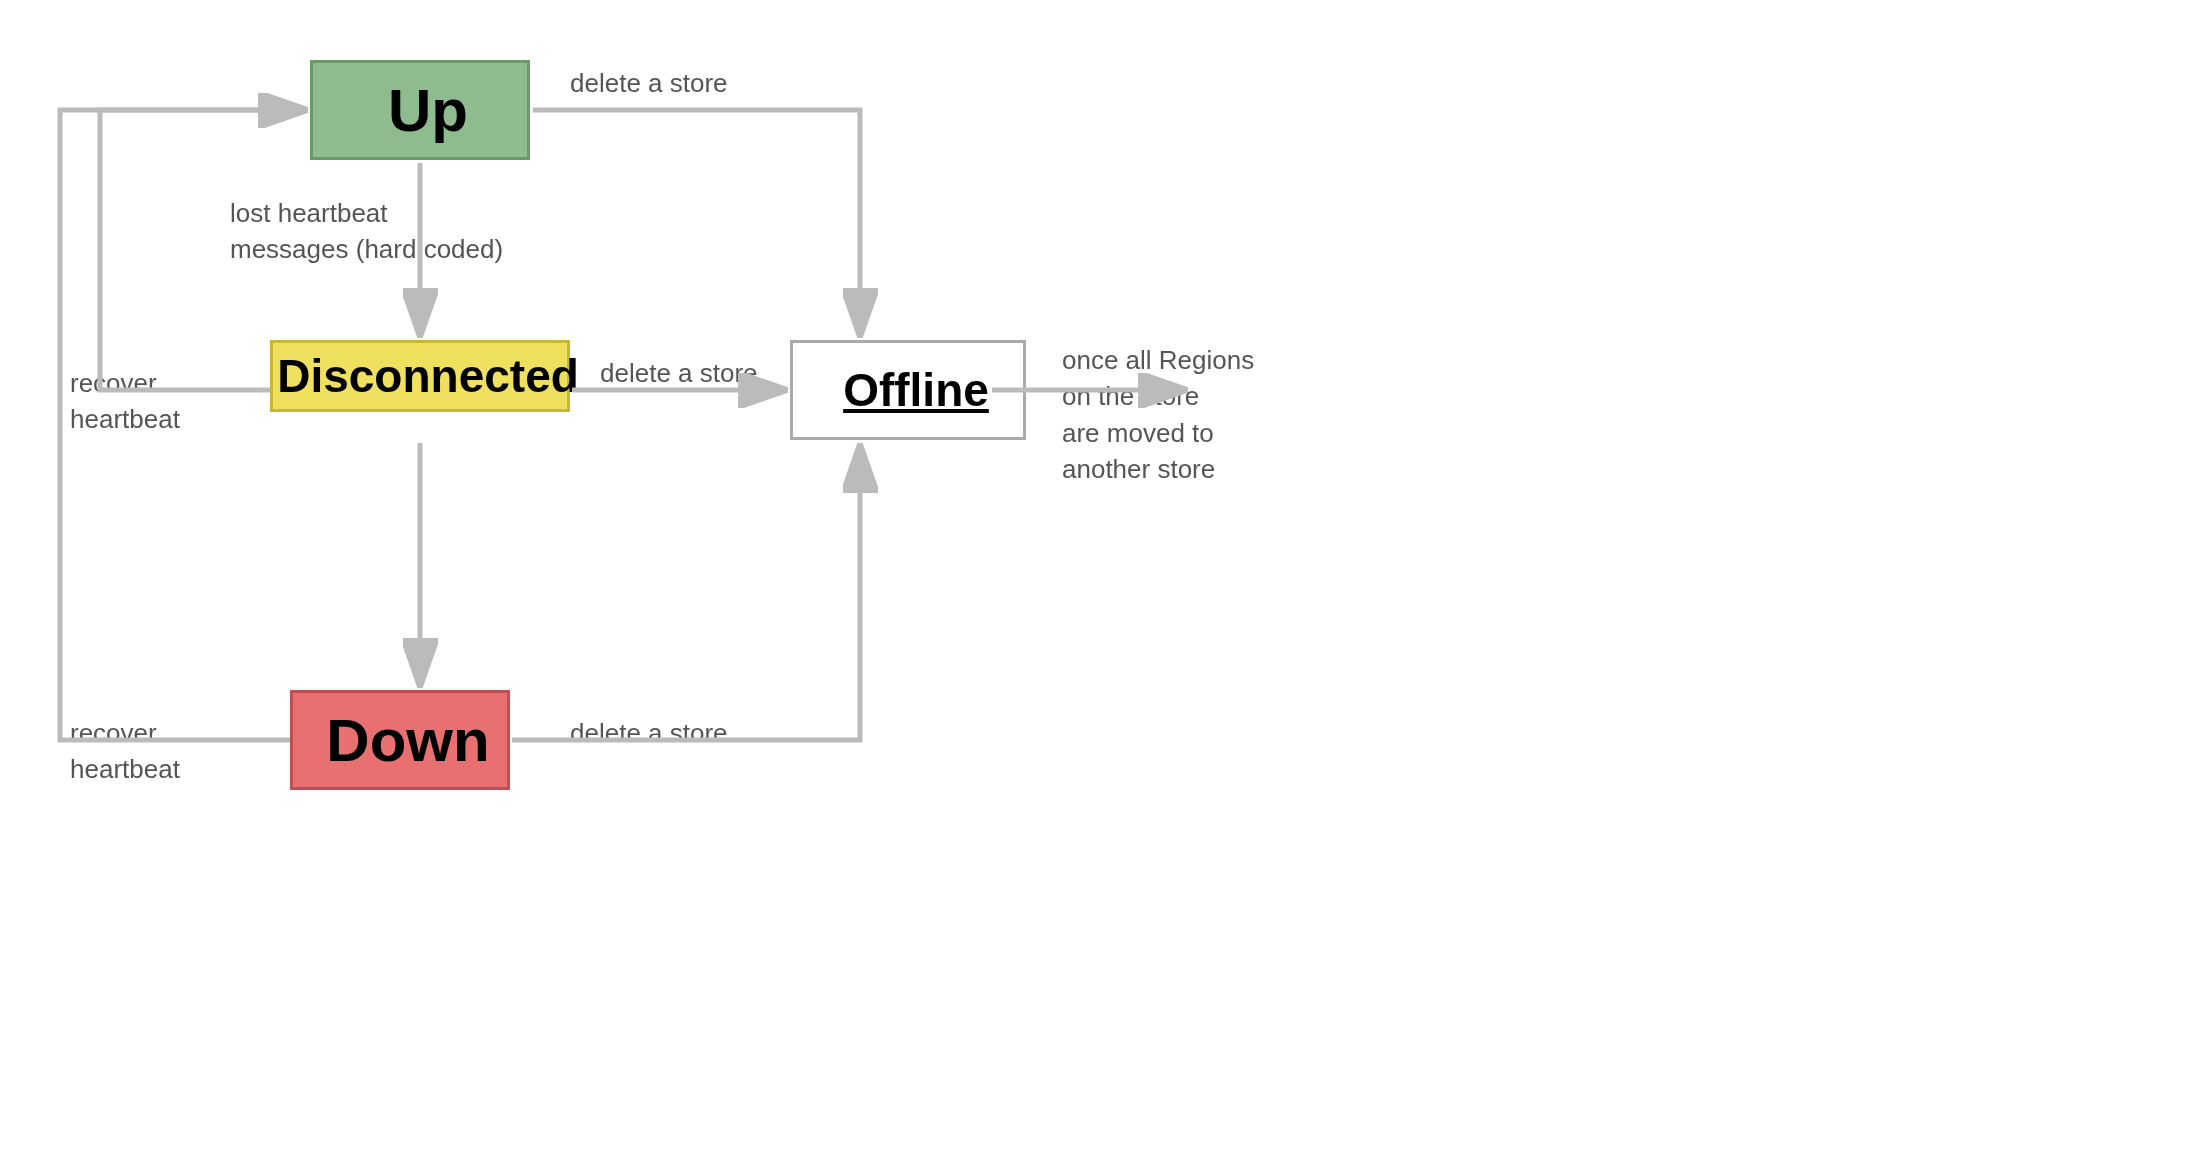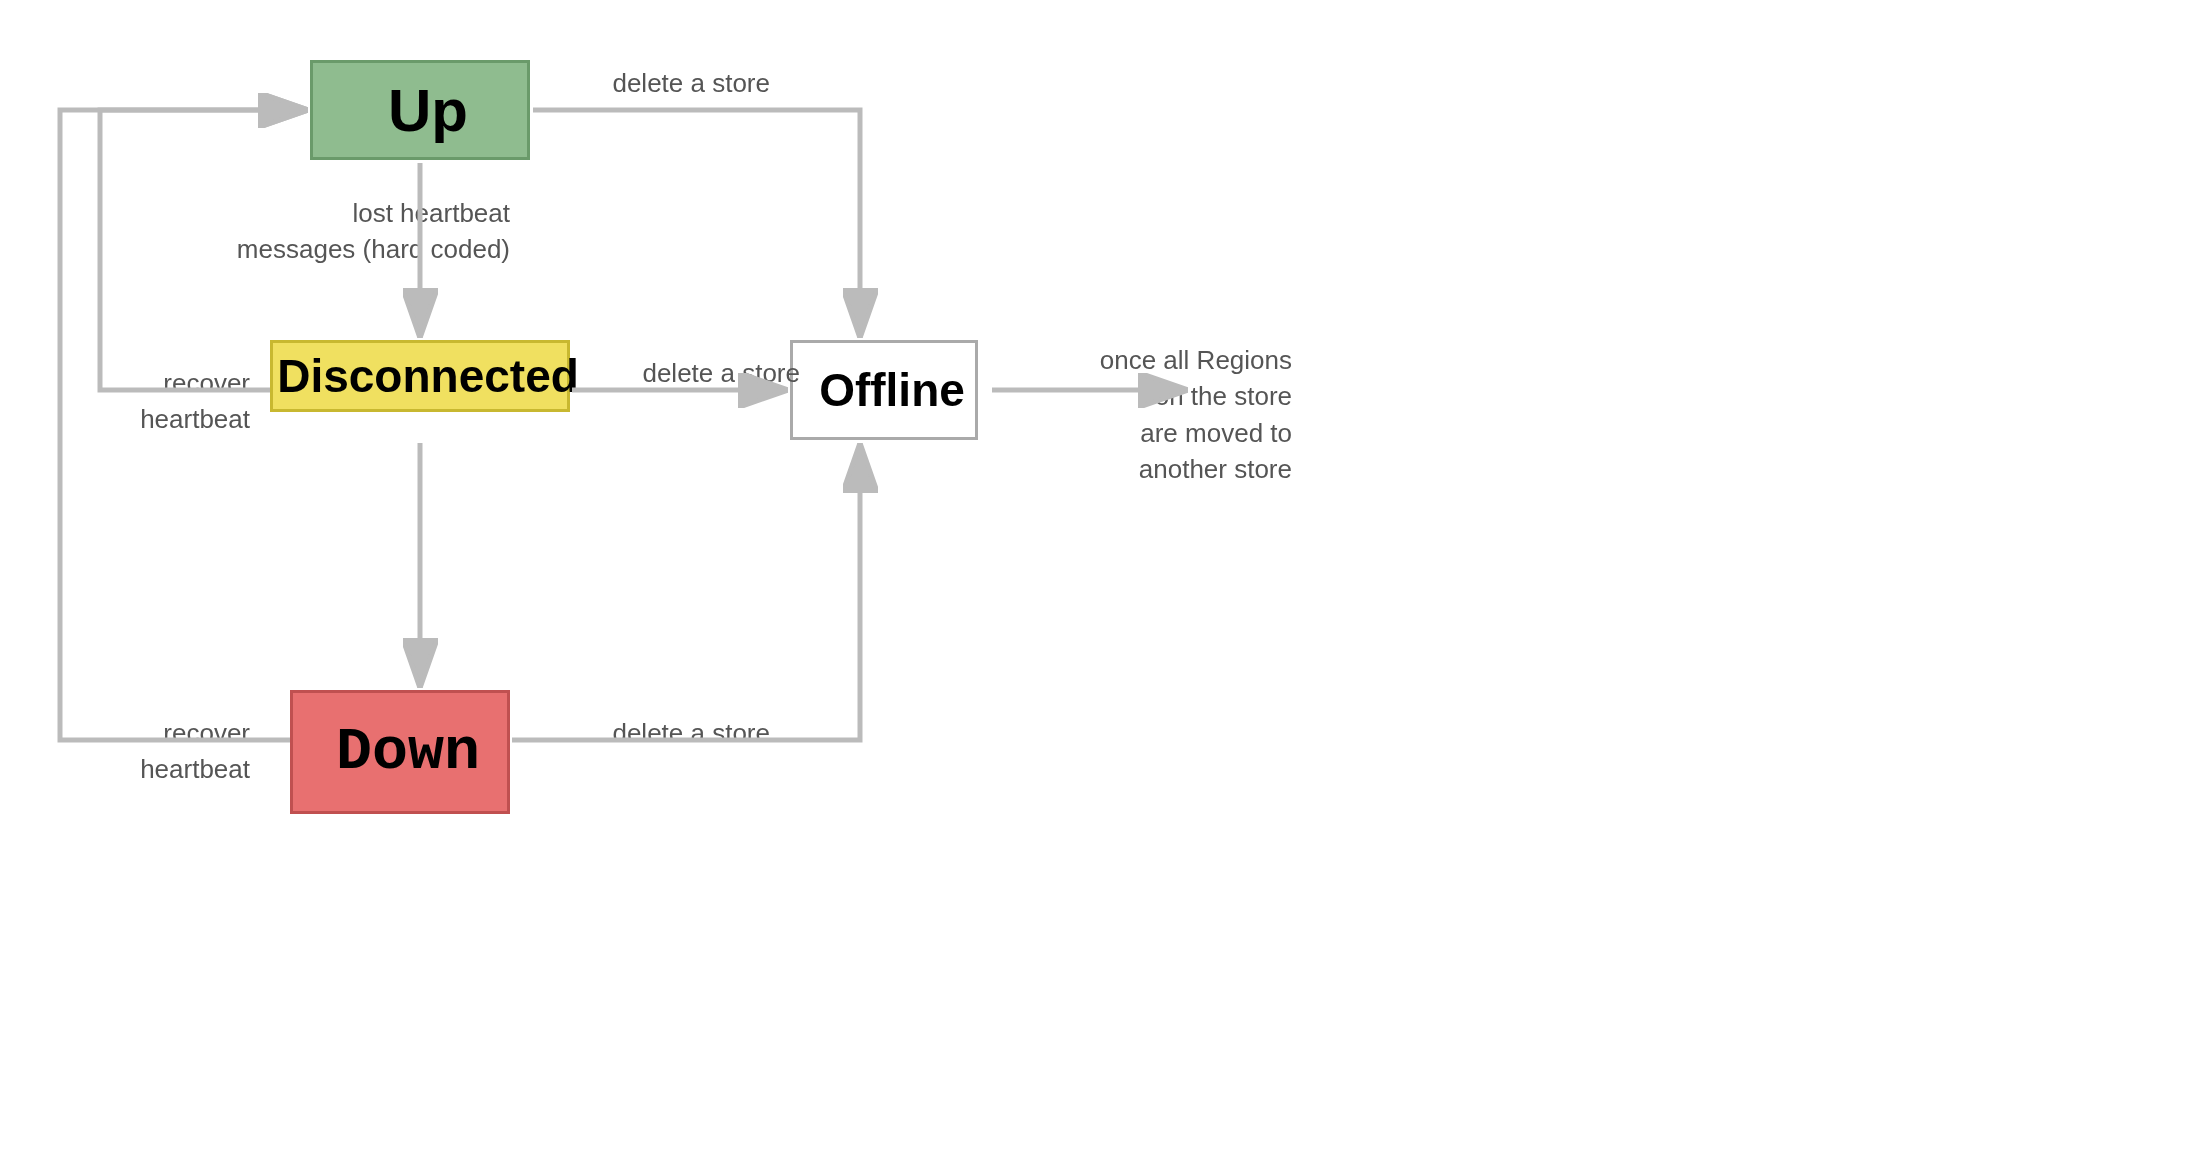--- a/index.html
+++ b/index.html
@@ -45,54 +45,54 @@
       height: 72px;
       background: #f0e060;
       border-color: #c8b830;
       font-size: 46px;
       color: #000;
     }
     #state-down {
       left: 290px;
       top: 690px;
       width: 220px;
-      height: 124px;
+      height: 100px;
       background: #e87070;
       border-color: #c05050;
       font-size: 60px;
       color: #000;
-      font-family: Liberation Mono, monospace;
     }
     #state-offline {
       left: 790px;
       top: 340px;
-      width: 188px;
+      width: 236px;
       height: 100px;
       background: #ffffff;
       border-color: #aaa;
       font-size: 46px;
       color: #000;
+      text-decoration: underline;
     }
     #state-tombstone {
       left: 1190px;
       top: 340px;
       width: 280px;
       height: 100px;
       background: #555555;
       border-color: #333;
       font-size: 52px;
       color: #ffffff;
     }
 
     
     .label {
       position: absolute;
       font-size: 26px;
       color: #555;
-      text-align: right;
+      text-align: left;
       line-height: 1.4;
     }
 
     
     svg.arrows {
       position: absolute;
       top: 0; left: 0;
       width: 2200px;
       height: 1174px;
       pointer-events: none;

